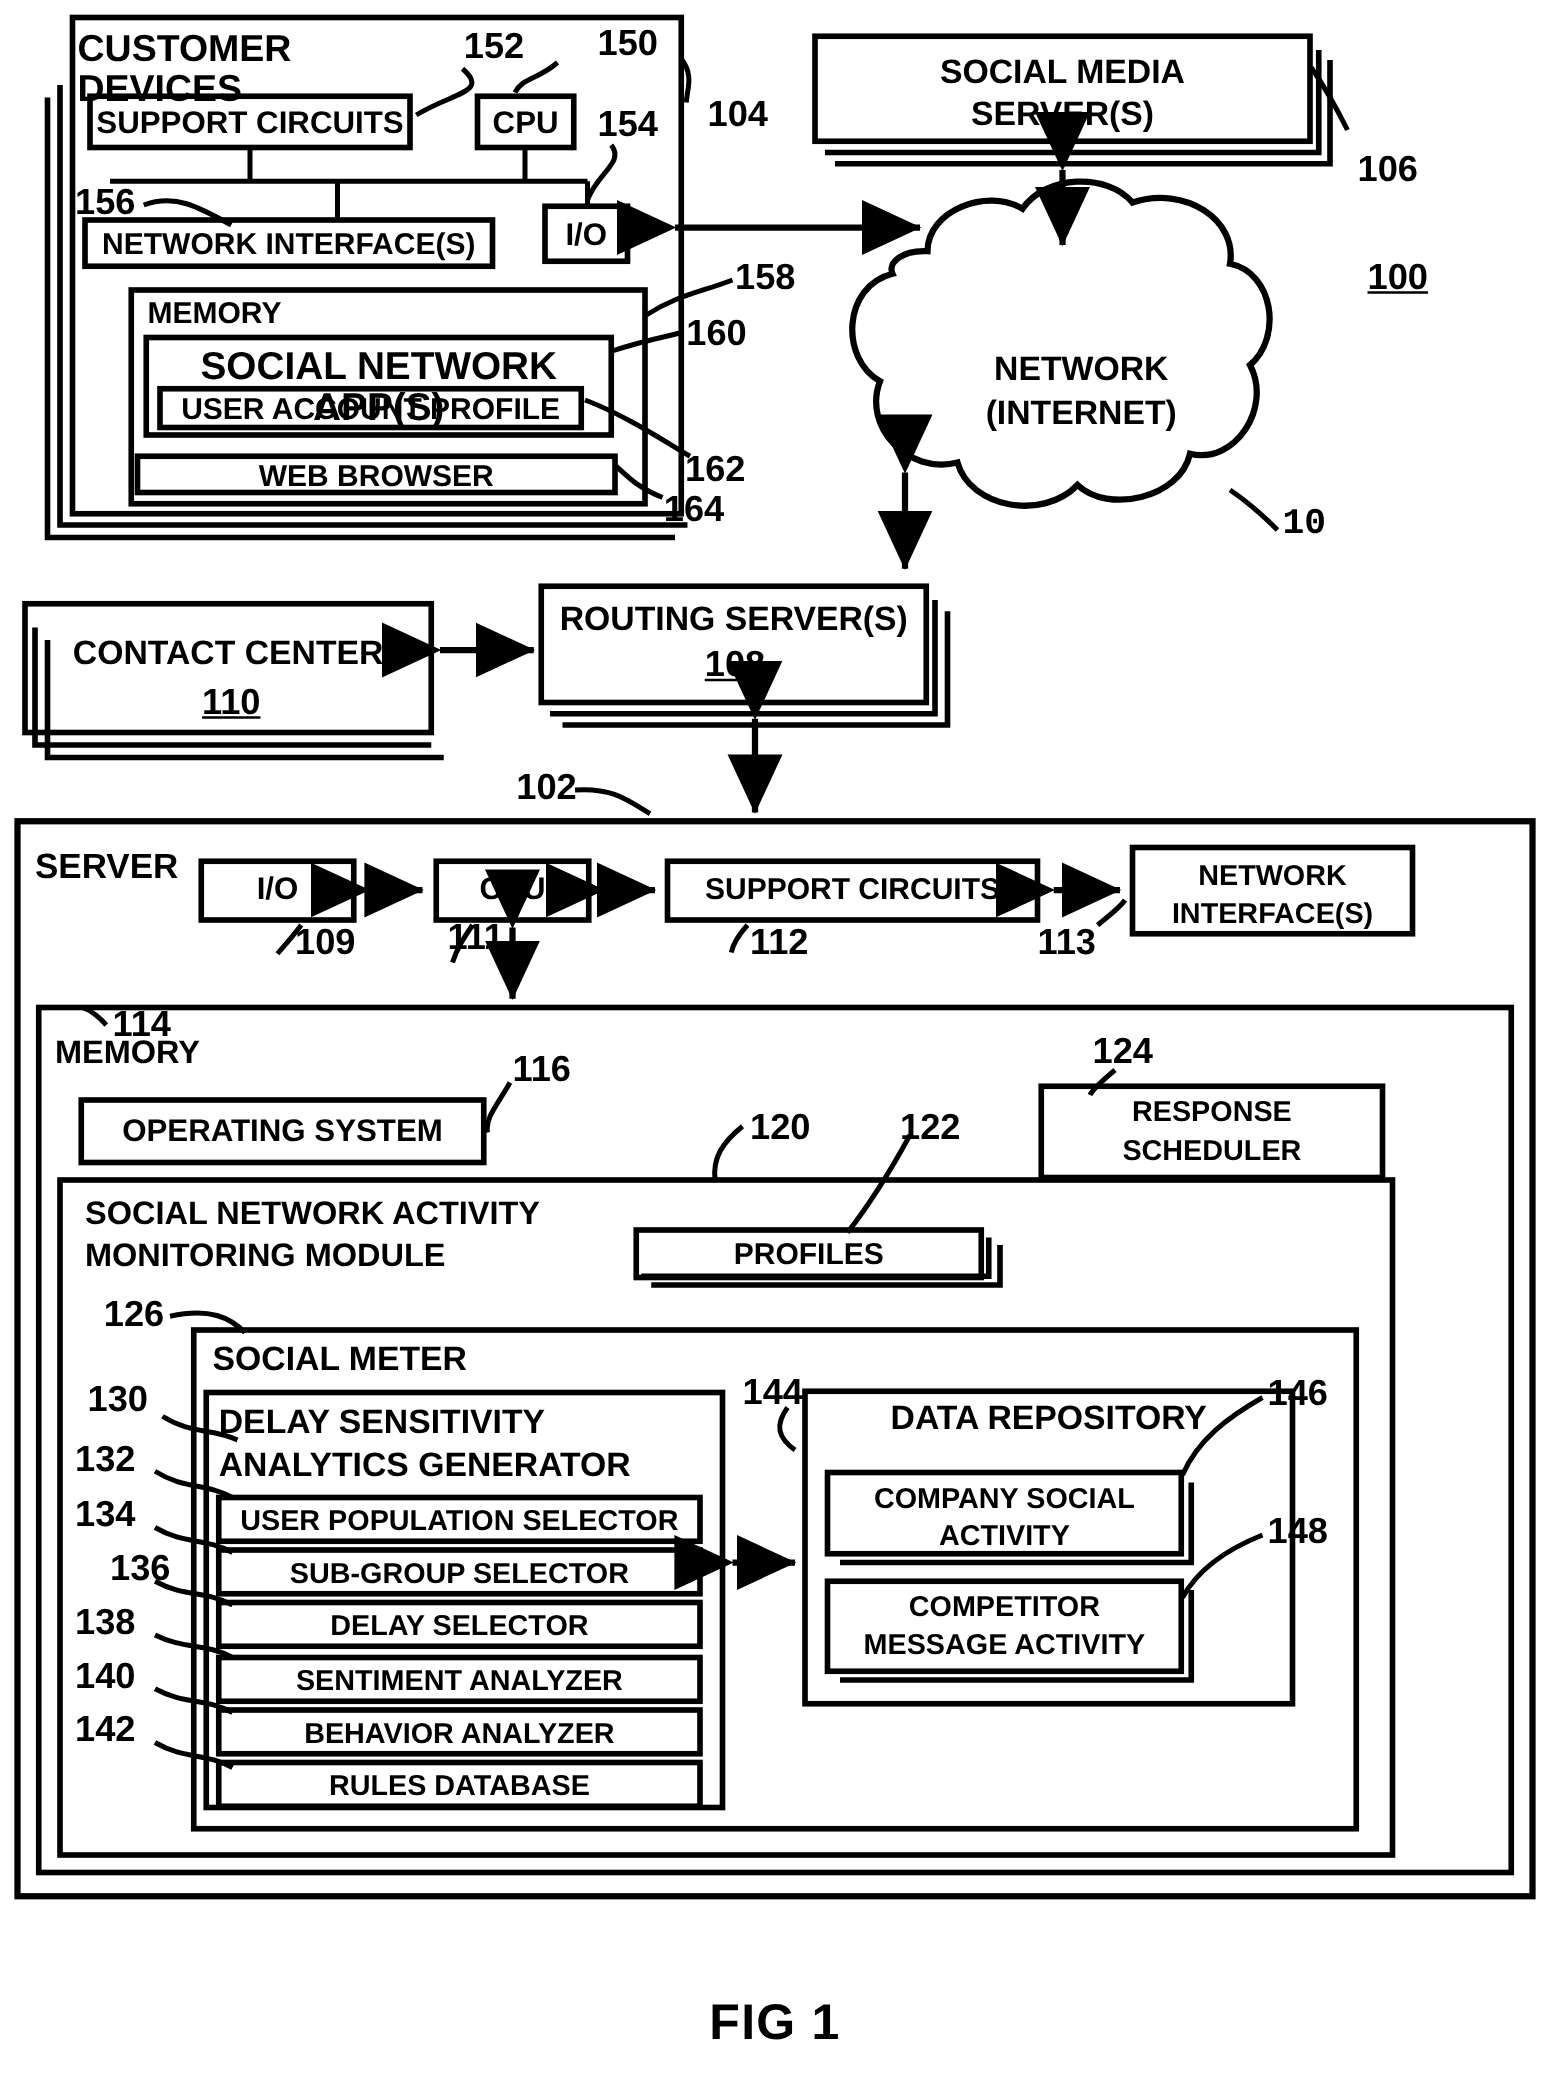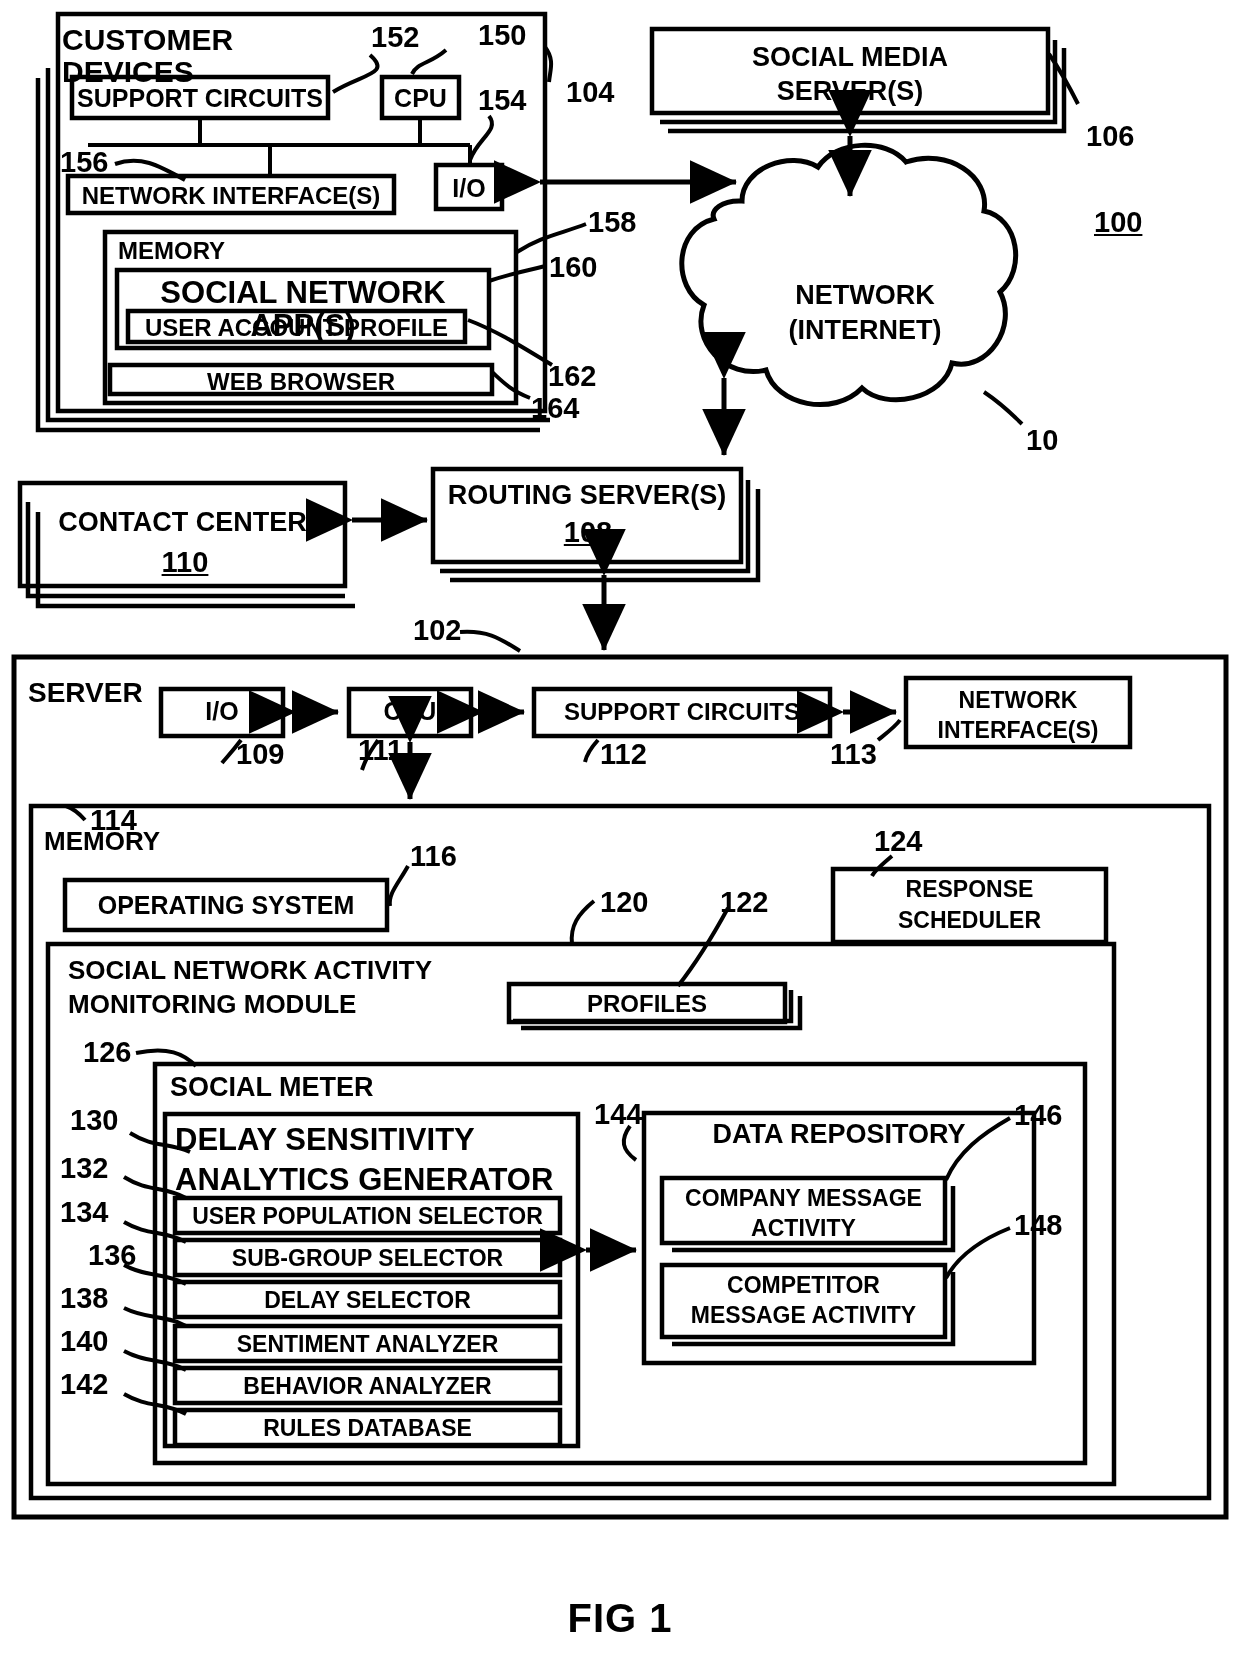--- a/index.html
+++ b/index.html
@@ -192,47 +192,47 @@
 
 <div class="lbl" style="left:44px;top:827px;width:200px;font-size:26px;text-align:left;">MEMORY</div>
 <div class="lbl" style="left:65px;top:892px;width:322px;font-size:25px;">OPERATING SYSTEM</div>
 <div class="lbl" style="left:833px;top:874px;width:273px;font-size:23px;line-height:1.35;">RESPONSE
 SCHEDULER</div>
 <div class="lbl" style="left:68px;top:954px;width:440px;font-size:26px;text-align:left;line-height:1.3;">SOCIAL NETWORK ACTIVITY
 MONITORING MODULE</div>
 <div class="lbl" style="left:509px;top:991px;width:276px;font-size:24px;">PROFILES</div>
 
 <div class="lbl" style="left:170px;top:1073px;width:300px;font-size:27px;text-align:left;">SOCIAL METER</div>
-<div class="lbl" style="left:175px;top:1120px;width:395px;font-size:31px;text-align:left;line-height:1.28;">DELAY SENSITIVITY
+<div class="lbl" style="left:175px;top:1120px;width:395px;font-size:27px;text-align:left;line-height:1.28;">DELAY SENSITIVITY
 ANALYTICS GENERATOR</div>
 <div class="lbl" style="left:175px;top:1204px;width:385px;font-size:23px;">USER POPULATION SELECTOR</div>
 <div class="lbl" style="left:175px;top:1246px;width:385px;font-size:23px;">SUB-GROUP SELECTOR</div>
 <div class="lbl" style="left:175px;top:1288px;width:385px;font-size:23px;">DELAY SELECTOR</div>
 <div class="lbl" style="left:175px;top:1332px;width:385px;font-size:23px;">SENTIMENT ANALYZER</div>
 <div class="lbl" style="left:175px;top:1374px;width:385px;font-size:23px;">BEHAVIOR ANALYZER</div>
 <div class="lbl" style="left:175px;top:1416px;width:385px;font-size:23px;">RULES DATABASE</div>
 
 <div class="lbl" style="left:644px;top:1120px;width:390px;font-size:27px;">DATA REPOSITORY</div>
-<div class="lbl" style="left:662px;top:1184px;width:283px;font-size:23px;line-height:1.3;">COMPANY MESSAGE
+<div class="lbl" style="left:662px;top:1184px;width:283px;font-size:23px;line-height:1.3;">COMPANY SOCIAL
 ACTIVITY</div>
 <div class="lbl" style="left:662px;top:1271px;width:283px;font-size:23px;line-height:1.3;">COMPETITOR
 MESSAGE ACTIVITY</div>
 
 <div class="ref" style="left:371px;top:23px;">152</div>
 <div class="ref" style="left:478px;top:21px;">150</div>
 <div class="ref" style="left:478px;top:86px;">154</div>
 <div class="ref" style="left:60px;top:148px;">156</div>
 <div class="ref" style="left:588px;top:208px;">158</div>
 <div class="ref" style="left:549px;top:253px;">160</div>
 <div class="ref" style="left:548px;top:362px;">162</div>
 <div class="ref" style="left:531px;top:394px;">164</div>
 <div class="ref" style="left:566px;top:78px;">104</div>
 <div class="ref" style="left:1086px;top:122px;">106</div>
 <div class="ref u" style="left:1094px;top:208px;">100</div>
-<div class="ref" style="left:1026px;top:426px;">10</div>
+<div class="ref" style="left:1026px;top:404px;font-family:Liberation Mono, monospace;">10</div>
 <div class="ref" style="left:413px;top:616px;">102</div>
 <div class="ref" style="left:236px;top:740px;">109</div>
 <div class="ref" style="left:358px;top:736px;">111</div>
 <div class="ref" style="left:600px;top:740px;">112</div>
 <div class="ref" style="left:830px;top:740px;">113</div>
 <div class="ref" style="left:90px;top:806px;">114</div>
 <div class="ref" style="left:410px;top:842px;">116</div>
 <div class="ref" style="left:874px;top:827px;">124</div>
 <div class="ref" style="left:600px;top:888px;">120</div>
 <div class="ref" style="left:720px;top:888px;">122</div>

